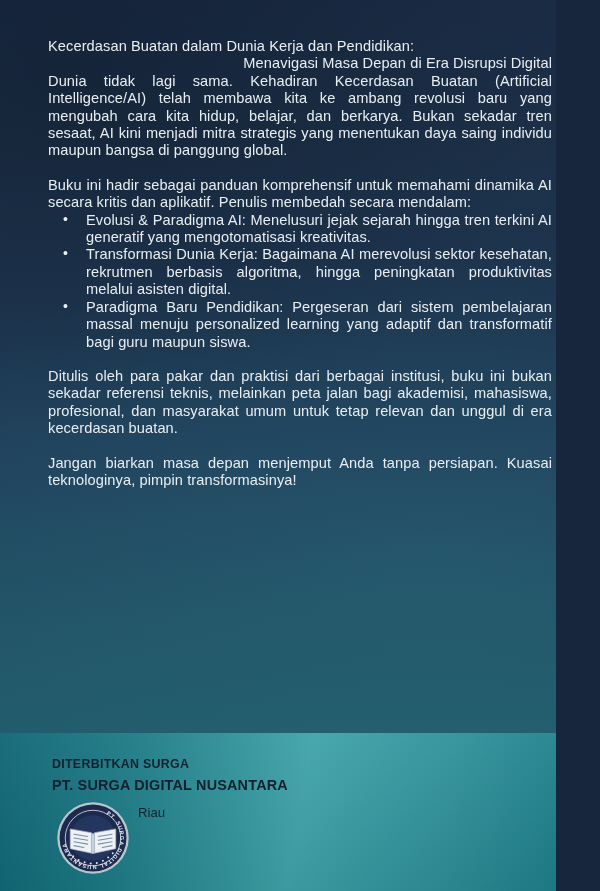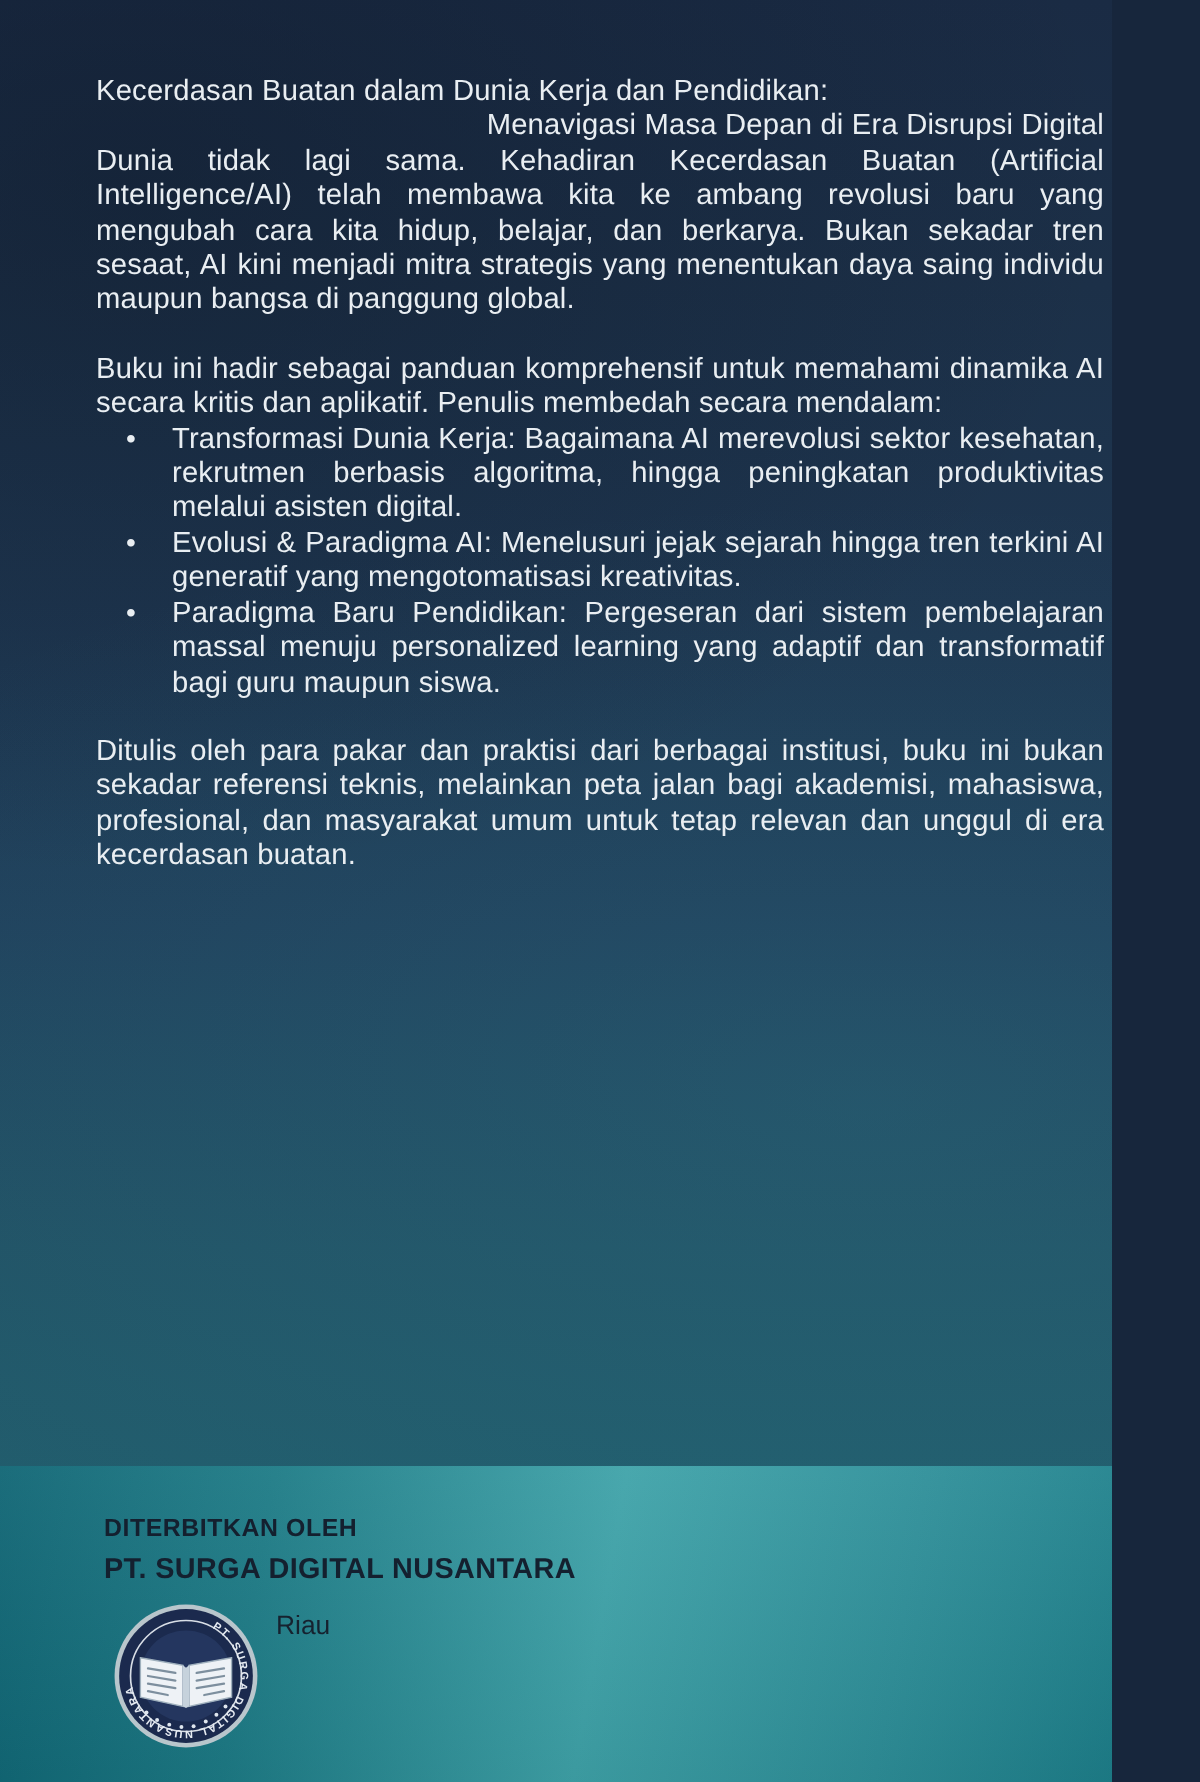--- a/index.html
+++ b/index.html
@@ -148,37 +148,38 @@
     <p>Kecerdasan Buatan dalam Dunia Kerja dan Pendidikan:</p>
     <p class="lastline">Menavigasi Masa Depan di Era Disrupsi Digital</p>
 
     <p>Dunia tidak lagi sama. Kehadiran Kecerdasan Buatan (Artificial Intelligence/AI) telah membawa kita ke ambang revolusi baru yang mengubah cara kita hidup, belajar, dan berkarya. Bukan sekadar tren sesaat, AI kini menjadi mitra strategis yang menentukan daya saing individu maupun bangsa di panggung global.</p>
 
     <div class="spacer"></div>
 
     <p>Buku ini hadir sebagai panduan komprehensif untuk memahami dinamika AI secara kritis dan aplikatif. Penulis membedah secara mendalam:</p>
 
     <ul class="points">
+      <li>Evolusi &amp; Paradigma AI: Menelusuri jejak sejarah hingga tren terkini AI generatif yang mengotomatisasi kreativitas.</li>
       <li>Transformasi Dunia Kerja: Bagaimana AI merevolusi sektor kesehatan, rekrutmen berbasis algoritma, hingga peningkatan produktivitas melalui asisten digital.</li>
-      <li>Evolusi &amp; Paradigma AI: Menelusuri jejak sejarah hingga tren terkini AI generatif yang mengotomatisasi kreativitas.</li>
       <li>Paradigma Baru Pendidikan: Pergeseran dari sistem pembelajaran massal menuju personalized learning yang adaptif dan transformatif bagi guru maupun siswa.</li>
     </ul>
 
     <div class="spacer"></div>
 
     <p>Ditulis oleh para pakar dan praktisi dari berbagai institusi, buku ini bukan sekadar referensi teknis, melainkan peta jalan bagi akademisi, mahasiswa, profesional, dan masyarakat umum untuk tetap relevan dan unggul di era kecerdasan buatan.</p>
 
     <div class="spacer"></div>
 
+    <p>Jangan biarkan masa depan menjemput Anda tanpa persiapan. Kuasai teknologinya, pimpin transformasinya!</p>
 
   </div>
 
   <div class="footer">
 
-    <div class="pub-head">DITERBITKAN OLEH</div>
+    <div class="pub-head">DITERBITKAN SURGA</div>
     <div class="pub-name">PT. SURGA DIGITAL NUSANTARA</div>
 
     <div class="logo">
       <svg viewBox="0 0 100 100" xmlns="http://www.w3.org/2000/svg">
         <defs>
           <path id="ringpath" d="M 50,50 m 0,-36 a 36,36 0 1,1 -0.1,0" fill="none"></path>
         </defs>
         <circle cx="50" cy="50" r="47" fill="#b9c6cc"></circle>
         <circle cx="50" cy="50" r="44" fill="#1b2a4e"></circle>
         <circle cx="50" cy="50" r="36.5" fill="none" stroke="#d8dee6" stroke-width="1.1"></circle>

